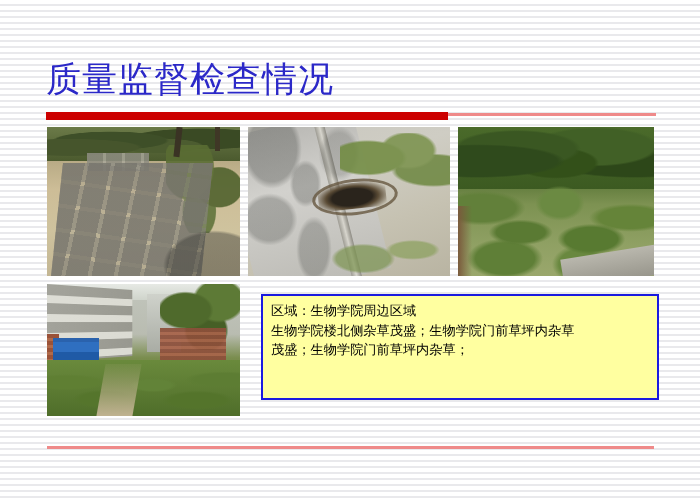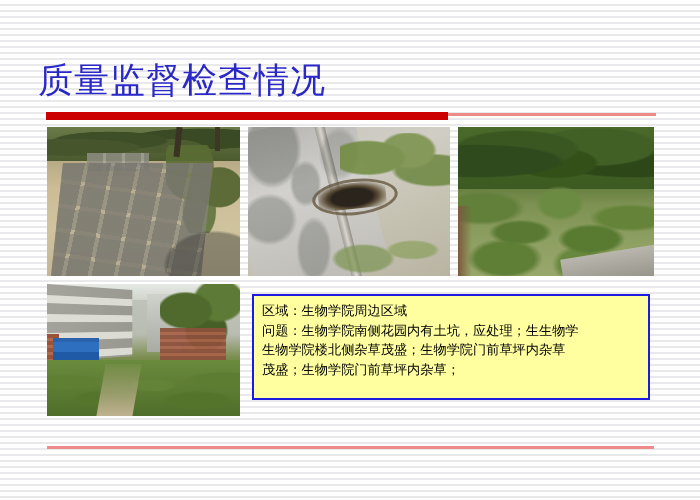--- a/index.html
+++ b/index.html
@@ -24,23 +24,23 @@
       #ffffff 0px,
       #ffffff 4px,
       #e9e9ec 4px,
       #e9e9ec 6px
     );
   }
 
   
   #title {
     position: absolute;
-    left: 38px;
+    left: 46px;
     top: 58px;
-    font-family: Liberation Sans, sans-serif;
+    font-family: Liberation Serif, serif;
     font-size: 35px;
     line-height: 44px;
     letter-spacing: 1px;
     color: #2b28c8;
     white-space: nowrap;
   }
 
   
   #title-rule-thick {
     position: absolute;
@@ -260,21 +260,21 @@
   }
   #photo-4 .path {
     left: 54px; bottom: 0; width: 36px; height: 52px;
     background: linear-gradient(180deg, rgba(198,182,150,.1), rgba(198,182,150,.95));
     transform: skewX(-10deg);
   }
 
   
   #info-box {
     position: absolute;
-    left: 252px;
+    left: 261px;
     top: 294px;
     width: 398px;
     height: 106px;
     box-sizing: border-box;
     background: #ffffa0;
     border: 2px solid #1a1ae0;
     padding: 5px 8px 0 8px;
   }
   #info-box .line {
     font-family: "DejaVu Sans", "Liberation Sans", sans-serif;
@@ -341,20 +341,19 @@
       <div class="layer wall"></div>
       <div class="layer brick"></div>
       <div class="layer shed"></div>
       <div class="layer yard"></div>
       <div class="layer path"></div>
     </div>
   </div>
 
   <div id="info-box">
     <div class="line">区域：生物学院周边区域</div>
-    <div class="line">问题：生物学院南侧花园内有土坑，应处理；生生物学</div>
     <div class="line">生物学院楼北侧杂草茂盛；生物学院门前草坪内杂草</div>
     <div class="line">茂盛；生物学院门前草坪内杂草；</div>
   </div>
 
   <div id="bottom-rule"></div>
 
 </div>
 
 </body></html>

